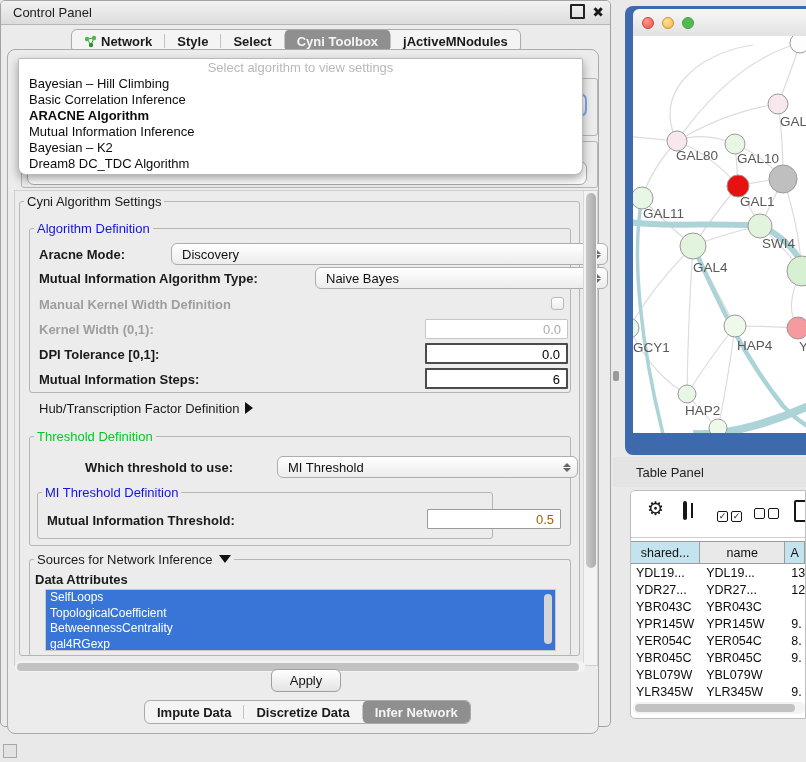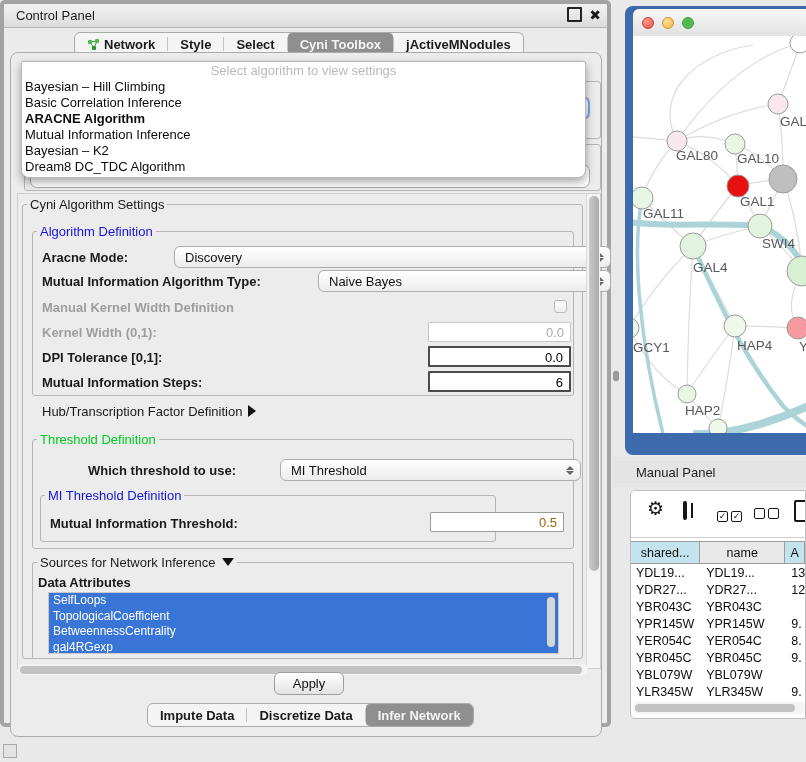--- a/index.html
+++ b/index.html
@@ -1,21 +1,21 @@
 <!DOCTYPE html>
 <html><head>
 <meta charset="utf-8">
 <style>
   html,body{margin:0;padding:0;}
   body{font-family:"Liberation Sans","DejaVu Sans",sans-serif;background:#e9e9e9;}
   .root{position:relative;width:806px;height:762px;background:#e9e9e9;overflow:hidden;font-size:13px;color:#111;}
   .abs{position:absolute;}
 
   
-  .cp-window{left:0;top:8;width:611px;height:727px;background:#ebebeb;border:4px solid #a3a3a3;border-radius:5px;box-sizing:border-box;}
+  .cp-window{left:0;top:8;width:611px;height:727px;background:#ebebeb;border:1px solid #a3a3a3;border-radius:5px;box-sizing:border-box;}
   .cp-titlebar{left:0;top:0;width:100%;height:24px;background:linear-gradient(#f2f2f2,#dcdcdc);border-bottom:1px solid #b6b6b6;border-radius:4px 4px 0 0;display:flex;align-items:center;box-sizing:border-box;}
   .cp-title{margin-left:12px;font-size:13px;color:#1c1c1c;}
   .cp-buttons{position:absolute;right:6px;top:3px;display:flex;gap:7px;align-items:center;}
   .float-btn{width:11px;height:11px;border:2px solid #222;border-radius:1px;}
   .close-btn{font-weight:bold;font-size:14px;color:#1a1a1a;line-height:14px;}
 
   
   .tabstrip{display:flex;align-items:stretch;background:#f4f4f4;border:1px solid #ababab;border-radius:6px;overflow:hidden;height:22px;}
   .tabstrip .tab{display:flex;align-items:center;gap:4px;padding:0 12px;font-weight:600;color:#1a1a1a;background:transparent;white-space:nowrap;}
   .tabstrip .tab.sel{background:#8f8f8f;color:#f5f5f5;border-radius:4px;}
@@ -25,21 +25,21 @@
   .tab-panel{left:6px;top:48px;width:592px;height:685px;background:#ececec;border:1px solid #ababab;border-radius:8px;box-sizing:border-box;}
 
   
   .bg-fieldset{border:1px solid #b5b5b5;border-radius:3px;box-sizing:border-box;background:#ececec;}
   .bg-combo-focus{border:2px solid #7aa7e8;border-radius:7px;background:linear-gradient(#fff,#e9e9e9);box-sizing:border-box;}
   .bg-combo{border:1px solid #a9a9a9;border-radius:7px;background:#fff;box-sizing:border-box;overflow:hidden;color:#9a9a9a;font-size:12px;}
 
   
   .dropdown{left:17px;top:57px;width:565px;height:117px;background:#fff;border:1px solid #b9b9b9;border-radius:2px 2px 8px 8px;box-shadow:0 4px 10px rgba(0,0,0,.35);box-sizing:border-box;z-index:30;}
   .dd-placeholder{text-align:center;color:#b9b9b9;font-size:13px;height:17px;line-height:17px;}
-  .dd-item{height:16px;line-height:16px;padding-left:3px;font-size:13px;color:#0c0c0c;white-space:nowrap;}
+  .dd-item{height:16px;line-height:16px;padding-left:10px;font-size:13px;color:#0c0c0c;white-space:nowrap;}
   .dd-item.bold{font-weight:bold;}
 
   
   .scrollpane{left:13px;top:189px;width:584px;height:476px;border:1px solid #cfcfcf;box-sizing:border-box;background:#ececec;}
   fieldset{position:absolute;border:1px solid #b5b5b5;border-radius:3px;margin:0;padding:0;box-sizing:border-box;}
   fieldset legend{font-size:13px;padding:0 3px;margin-left:4px;}
   .leg-black{color:#1a1a1a;}
   .leg-blue{color:#1414dd;}
   .leg-green{color:#00cc22;}
   .flabel{position:absolute;font-weight:bold;font-size:13px;color:#1a1a1a;white-space:nowrap;}
@@ -334,21 +334,21 @@
           <circle cx="165" cy="292" r="11" fill="#f59ba0" stroke="#9a9a9a" stroke-width="1"></circle>
           <text x="166" y="315" font-size="13.5" fill="#585858" font-family="Liberation Sans, sans-serif">Y</text>
           <circle cx="54" cy="358" r="9" fill="#e8f6e4" stroke="#9a9a9a" stroke-width="1"></circle>
           <text x="52" y="379" font-size="13.5" fill="#585858" font-family="Liberation Sans, sans-serif">HAP2</text>
           <circle cx="85" cy="392" r="9" fill="#eef9ec" stroke="#9a9a9a" stroke-width="1"></circle>
         </svg>
     </div>
   </div>
 
   <div class="abs tp-header">
-    <span class="tp-title">Manual Panel</span>
+    <span class="tp-title">Table Panel</span>
   </div>
 
   <div class="abs tbl-window">
     <div class="tbl-toolbar">
       <span class="ticon gear" style="left:16px;top:7px;">⚙</span>
       <span class="ticon pane-icon" style="left:52px;"></span>
       <span class="ticon" style="left:86px;top:16px;"><span class="cb">✓</span><span class="cb">✓</span></span>
       <span class="ticon" style="left:123px;top:16px;"><span class="cb"></span><span class="cb"></span></span>
       <span class="ticon doc-icon" style="left:163px;top:9px;"></span>
     </div>

